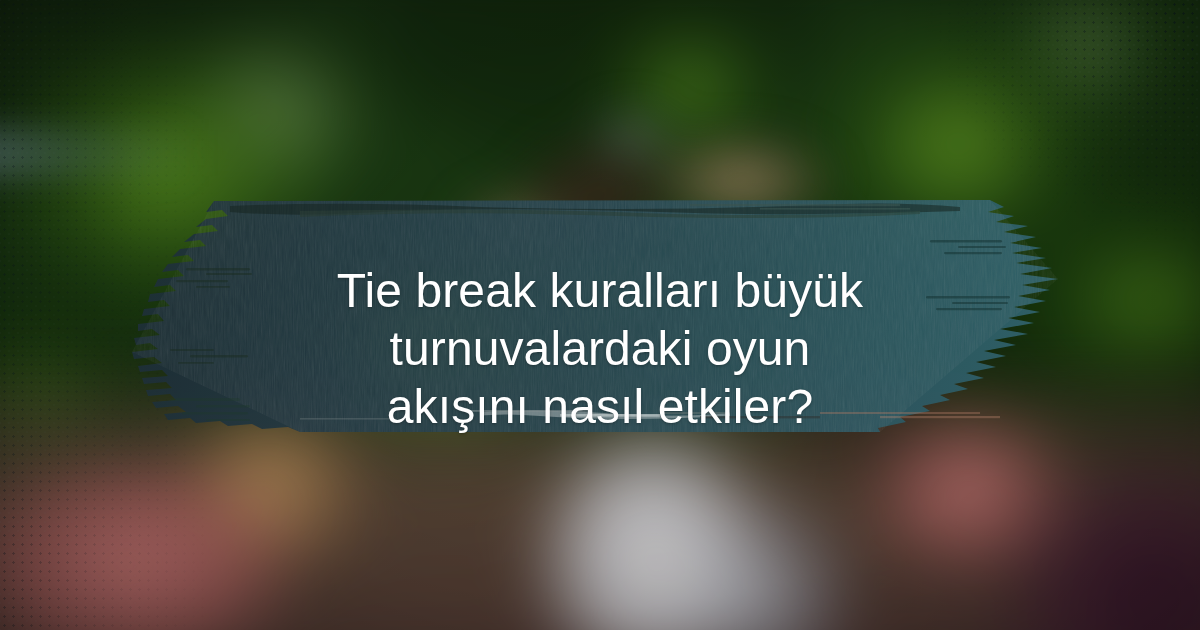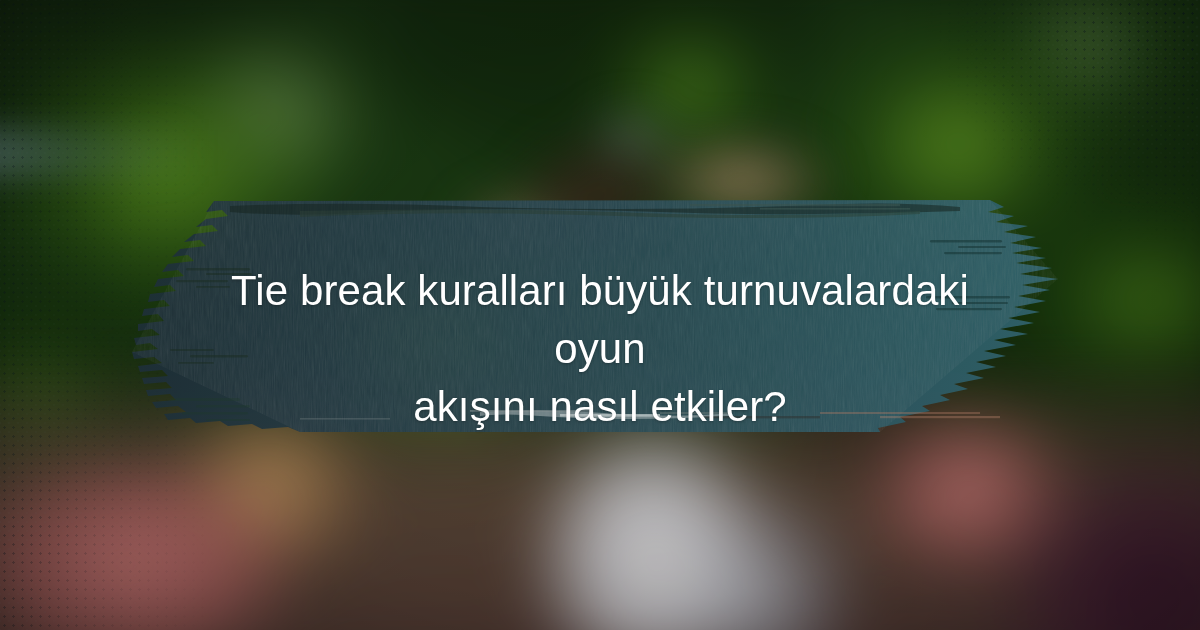--- a/index.html
+++ b/index.html
@@ -131,21 +131,21 @@
 
   
   .headline {
     position: absolute;
     left: 195px;
     top: 262px;
     width: 810px;
     text-align: center;
     color: #ffffff;
     font-family: "Liberation Sans", sans-serif;
-    font-size: 42px;
+    font-size: 48px;
     font-weight: 400;
     line-height: 58px;
     letter-spacing: 0.1px;
     text-rendering: optimizeLegibility;
     text-shadow: 0 1px 3px rgba(0,0,0,0.28);
     white-space: pre-line;
   }
 </style>
 </head>
 <body>

